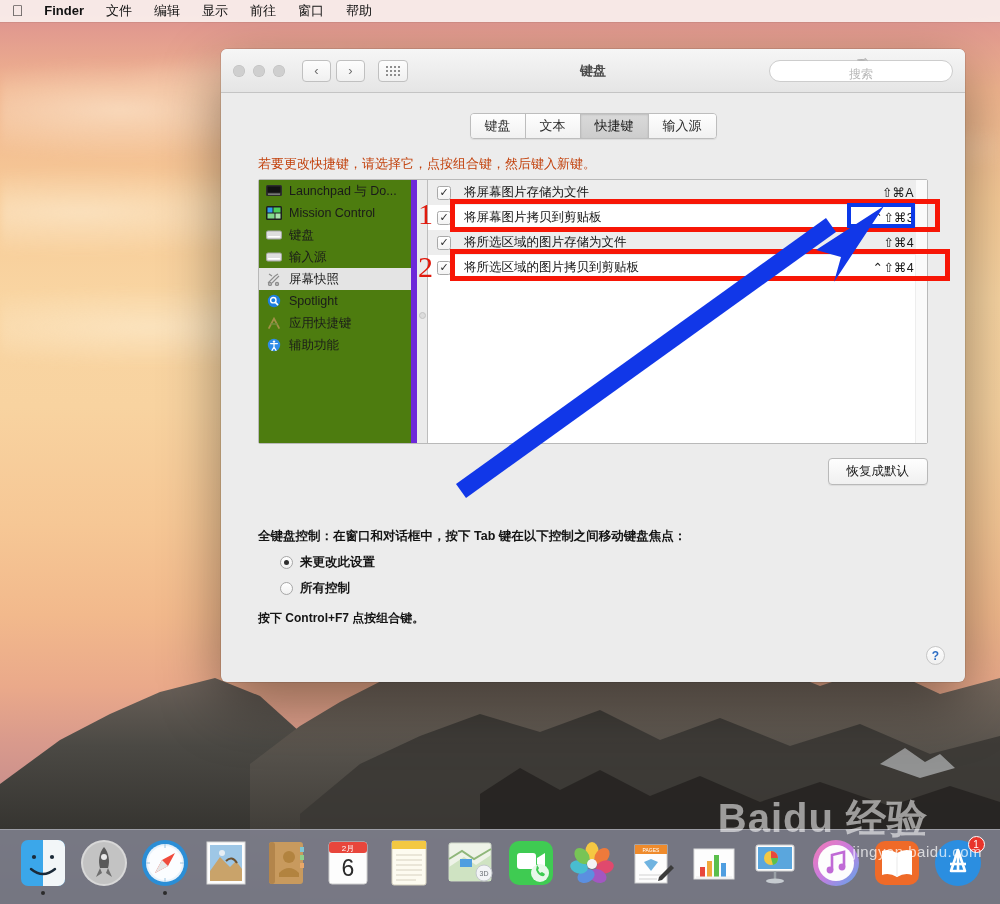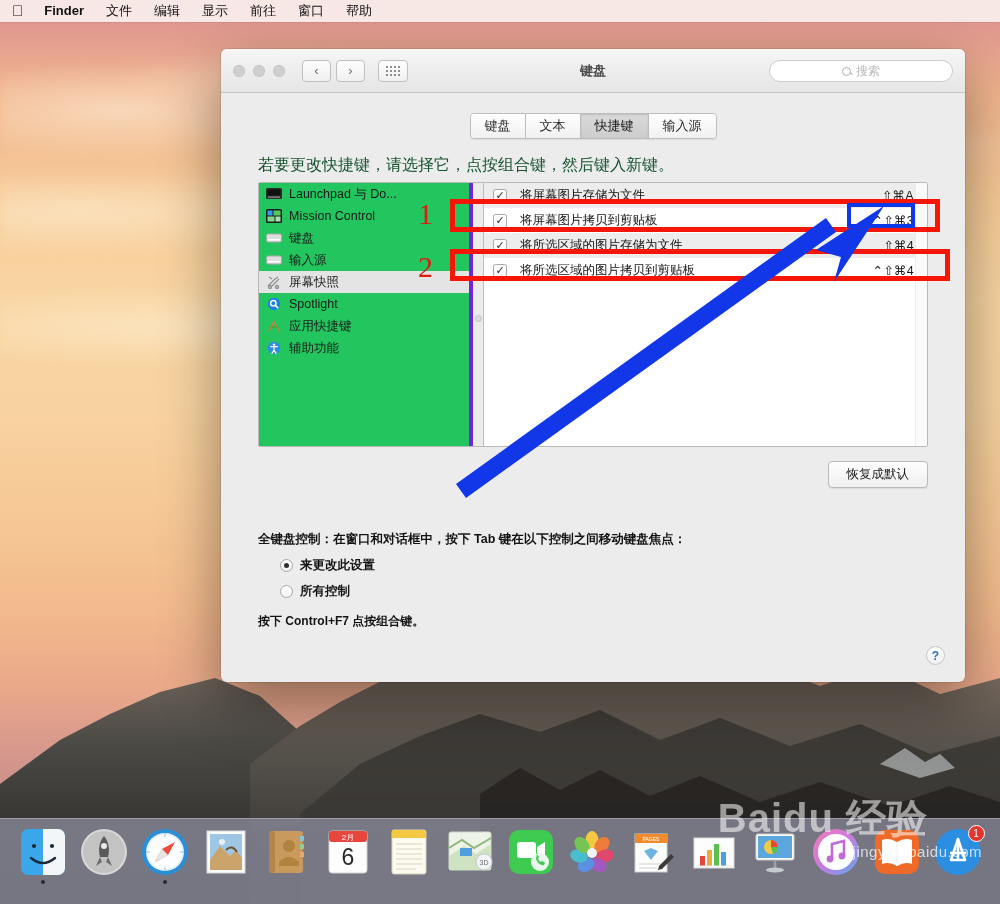--- a/index.html
+++ b/index.html
@@ -90,21 +90,21 @@
   }
   .griddots { display:grid; grid-template-columns:repeat(4,2px); grid-gap:2px; }
   .griddots i { width:2px; height:2px; background:#8e8e8e; display:block; }
   #wintitle {
     position:absolute; left:0; right:0; text-align:center;
     font-size:13px; font-weight:bold; color:#4a4a4a; pointer-events:none;
   }
   #searchbox {
     position:absolute; right:12px; top:11px; width:184px; height:22px;
     background:#fff; border:1px solid #cdcdcd; border-radius:11px;
-    display:flex; align-items:center; justify-content:center; gap:5px;
+    display:flex; align-items:center; justify-content:center; gap:5px;flex-direction:column;
   }
   #searchbox .sicon { width:9px; height:9px; border:1.4px solid #b4b4b4; border-radius:50%; position:relative;}
   #searchbox .sicon:after{content:"";position:absolute;width:4px;height:1.4px;background:#b4b4b4;right:-3px;bottom:0px;transform:rotate(45deg);}
   #searchbox span { font-size:12px; color:#b8b8b8; }
 
   
   #tabsrow { display:flex; justify-content:center; margin-top:20px; }
   #tabs {
     display:flex; border:1px solid #bdbdbd; border-radius:4px; overflow:hidden;
     box-shadow:0 1px 1px rgba(0,0,0,.07);
@@ -116,27 +116,27 @@
   }
   #tabs .tab:last-child { border-right:none; }
   #tabs .tab.active {
     background:linear-gradient(to bottom,#dadada,#cdcdcd);
     color:#171717;
     box-shadow: inset 0 1px 2px rgba(0,0,0,.13);
   }
 
   
   #body { padding:0 20px; }
-  #hint { font-size:16px; color:#14532d; margin:16px 0 6px 17px; }
+  #hint { font-size:13px; color:#c2410c; margin:16px 0 6px 17px; }
 
   #panes {
     display:flex; margin:0 17px; height:265px;
     border:1px solid #b9b9b9; border-radius:2px; background:#fff;
   }
-  #leftpane { width:214px; background:#22c55e; border-right:4px solid #6d28d9; position:relative; }
+  #leftpane { width:158px; background:#4d7c0f; border-right:6px solid #6d28d9; position:relative; }
   .srow { display:flex; align-items:center; height:22px; padding-left:7px; gap:7px; font-size:12.5px; color:#1a1a1a;}
   .srow.sel { background:#e4e4e4; }
   .sicon16 { width:16px; height:14px; flex:none; position:relative; }
 
   #divider { width:11px; background:#ebebeb; border-right:1px solid #bdbdbd; position:relative; }
   #divider .grip { position:absolute; left:2px; top:132px; width:7px; height:7px;
     border-radius:50%; background:#dcdcdc; border:1px solid #c3c3c3; }
 
   #rightpane { flex:1; background:#fff; position:relative; }
   .shrow { display:flex; align-items:center; height:25px; padding:0 9px 0 9px; font-size:12.5px; color:#141414; }
@@ -180,21 +180,21 @@
   }
 
   
   .annot { position:absolute; z-index:40; pointer-events:none; }
   .redbox { border:5px solid #f71606; }
   .bluebox { border:4px solid #0b39e8; }
   .rednum { color:#e01a0d; font-family:"Liberation Serif", serif; font-size:30px; line-height:1; z-index:41;}
 
   
   #dock {
-    position:absolute; left:0; bottom:0; width:100%; height:86px;
+    position:absolute; left:0; bottom:0; width:100%; height:75px;
     background:rgba(130,132,146,.86);
     border-top:1px solid rgba(255,255,255,.28);
     display:flex; align-items:flex-start; justify-content:center; gap:9px;
     padding-top:7px;
     z-index:30;
   }
   .dicon { width:52px; height:52px; position:relative; flex:none; }
   .dot { position:absolute; left:50%; bottom:-6px; width:4px; height:4px; margin-left:-2px;
          border-radius:50%; background:#2b2b2b; }
 

